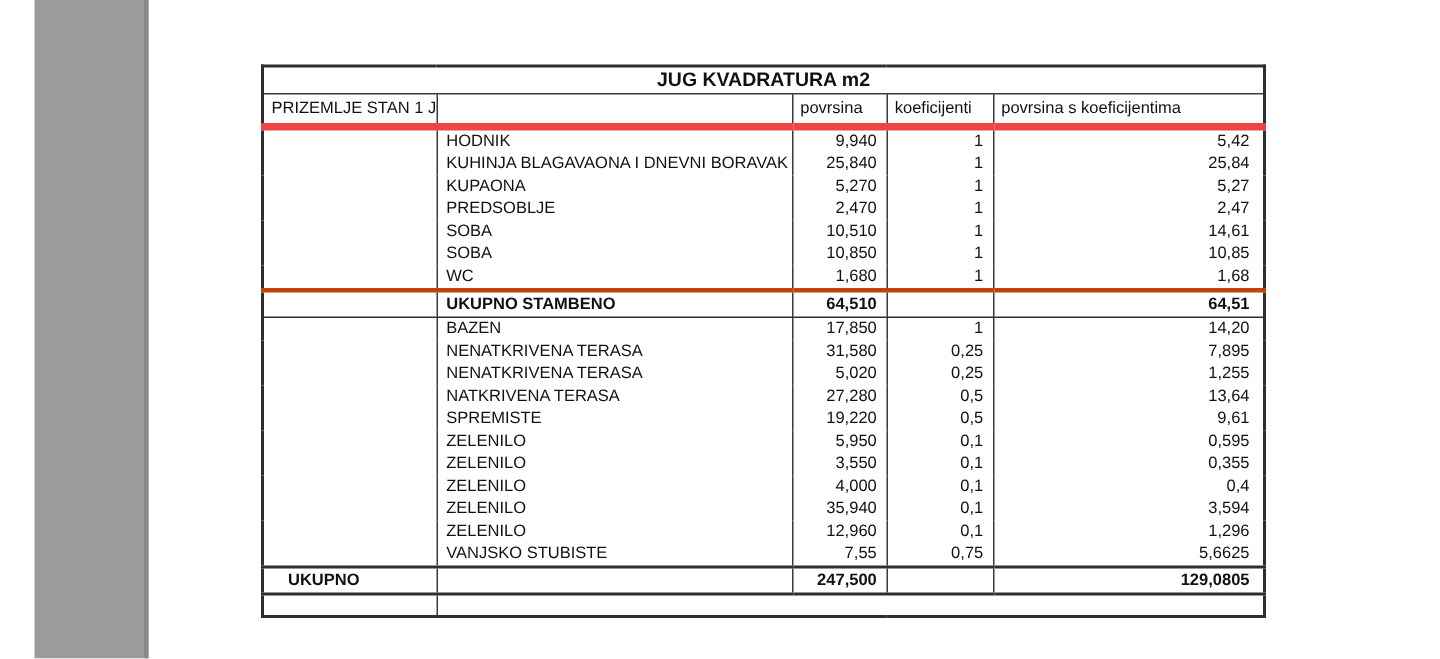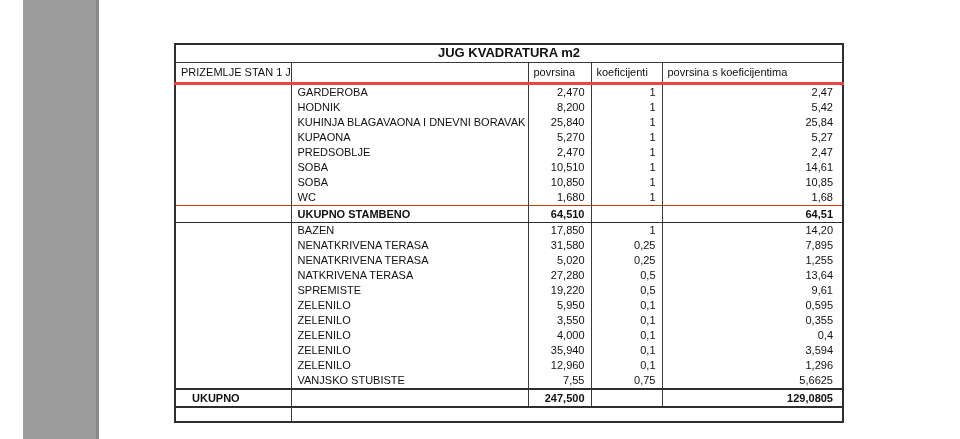--- a/index.html
+++ b/index.html
@@ -49,35 +49,35 @@
 
   tr.title-row td {
     height: 17px;
     text-align: center;
     font-weight: bold;
     font-size: 13px;
     border-bottom: 1px solid #3a3a3a;
   }
   tr.header-row td {
     height: 19px;
-    border-bottom: 3px solid #ef4444;
+    border-bottom: 5px solid #ef4444;
   }
   tr.header-row td.c1,
   tr.header-row td.c3,
   tr.header-row td.c4,
   tr.header-row td.c5 { padding-left: 5px; text-align: left; }
 
   tbody tr td { height: 15px; }
   td.cell-name { padding-left: 6px; text-align: left; }
   td.cell-num  { padding-right: 6px; text-align: right; }
   td.c5.cell-num { padding-right: 9px; }
 
   tr.subtotal td {
     font-weight: bold;
-    border-top: 1px solid #c2410c;
+    border-top: 3px solid #c2410c;
     border-bottom: 1px solid #2e2e2e;
     height: 16px;
   }
   tr.total-row td {
     font-weight: bold;
     border-top: 2px solid #2e2e2e;
     border-bottom: 2px solid #2e2e2e;
     height: 16px;
   }
   tr.total-row td.c1 { padding-left: 16px; text-align: left; }
@@ -105,29 +105,22 @@
         <td class="c1">PRIZEMLJE STAN 1 J</td>
         <td class="c2"></td>
         <td class="c3">povrsina</td>
         <td class="c4">koeficijenti</td>
         <td class="c5">povrsina s koeficijentima</td>
       </tr>
     </thead>
     <tbody id="rows-body">
         <tr>
           <td class="c1"></td>
-          <td class="c2 cell-name">GARDEROBA</td>
-          <td class="c3 cell-num">2,470</td>
-          <td class="c4 cell-num">1</td>
-          <td class="c5 cell-num">2,47</td>
-        </tr>
-        <tr>
-          <td class="c1"></td>
           <td class="c2 cell-name">HODNIK</td>
-          <td class="c3 cell-num">8,200</td>
+          <td class="c3 cell-num">9,940</td>
           <td class="c4 cell-num">1</td>
           <td class="c5 cell-num">5,42</td>
         </tr>
         <tr>
           <td class="c1"></td>
           <td class="c2 cell-name">KUHINJA BLAGAVAONA I DNEVNI BORAVAK</td>
           <td class="c3 cell-num">25,840</td>
           <td class="c4 cell-num">1</td>
           <td class="c5 cell-num">25,84</td>
         </tr>

